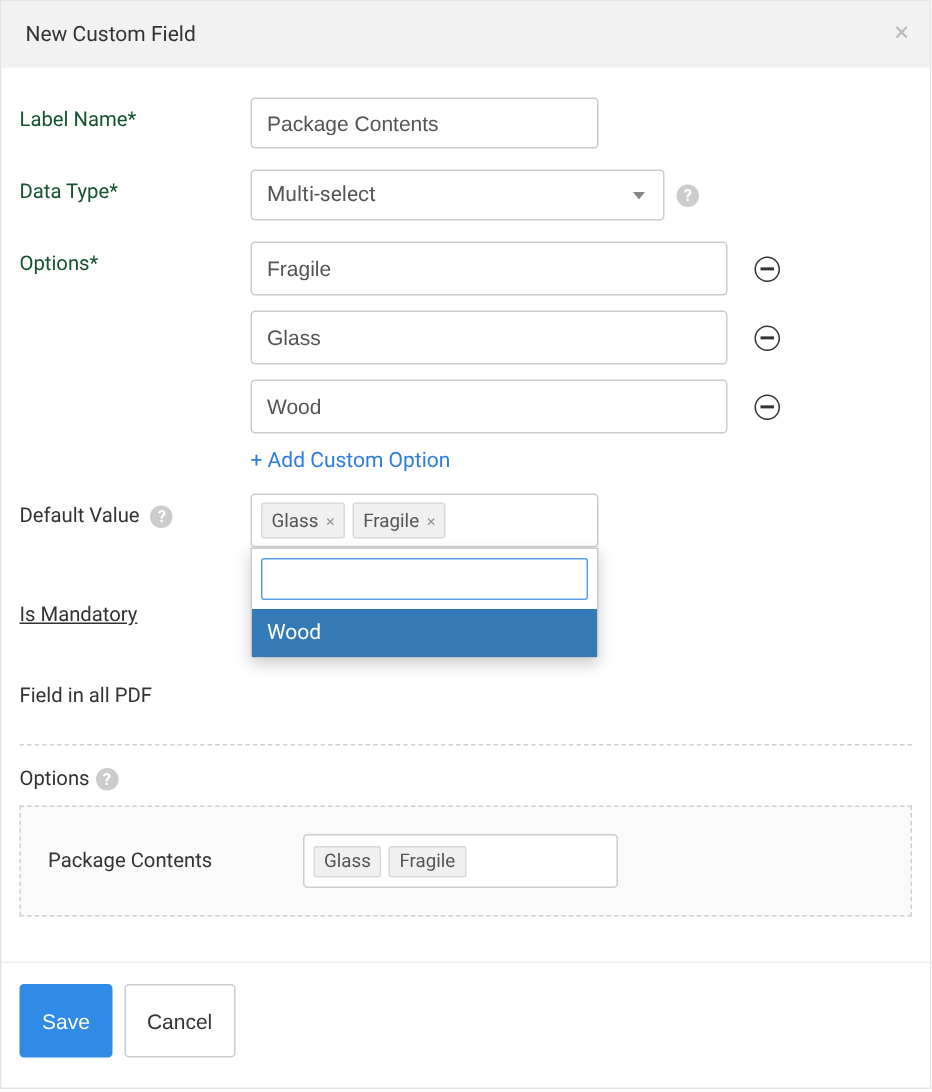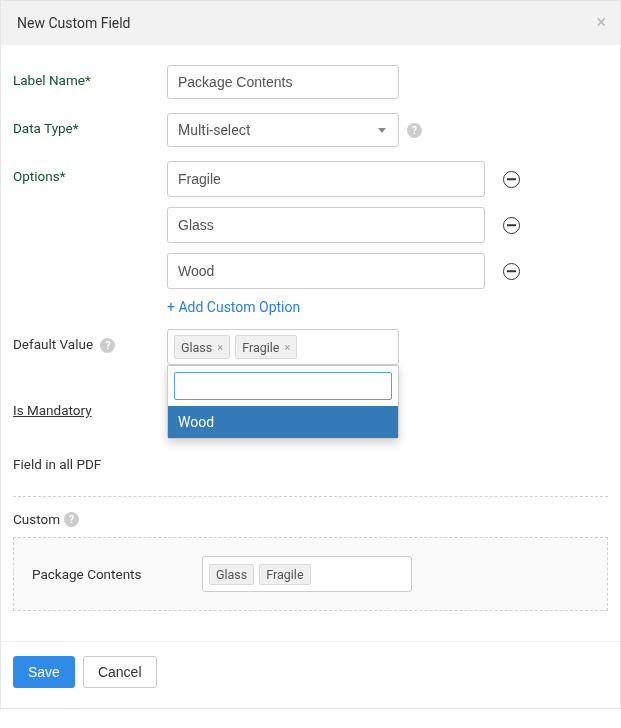--- a/index.html
+++ b/index.html
@@ -56,21 +56,21 @@
     width: 232px;
     height: 34px;
     border: 1px solid #ccc;
     border-radius: 3px;
     padding: 0 10px;
     font-size: 14px;
     color: #555;
     background: #fff;
   }
   .select-wrap {
-    width: 232px;
+    width: 276px;
     height: 34px;
     border: 1px solid #ccc;
     border-radius: 3px;
     padding: 0 10px;
     font-size: 14px;
     color: #555;
     display: flex;
     align-items: center;
     justify-content: space-between;
     cursor: pointer;
@@ -239,21 +239,21 @@
     gap: 5px;
     align-items: center;
   }
   .footer {
     border-top: 1px solid #eee;
     padding: 14px 12px 20px 12px;
     display: flex;
     gap: 8px;
   }
   .btn {
-    height: 32px;
+    height: 49px;
     padding: 0 14px;
     border-radius: 3px;
     font-size: 14px;
     cursor: pointer;
     display: inline-flex;
     align-items: center;
   }
   .btn-primary {
     background: #2f8be6;
     color: #fff;
@@ -351,21 +351,21 @@
     </div>
 
     <div class="row">
       <div class="label-col">Field in all PDF</div>
     </div>
 
     <hr class="dashed">
 
     <div>
       <span class="preview-label">
-        <span>Custom</span>
+        <span>Options</span>
         <span class="help-icon" style="margin-left:4px;">?</span>
       </span>
       <div class="preview-box">
         <div class="preview-row">
           <div class="preview-field-label">Package Contents</div>
           <div class="preview-multi">
             <span class="tag">
               <span>Glass</span>
             </span>
             <span class="tag">

